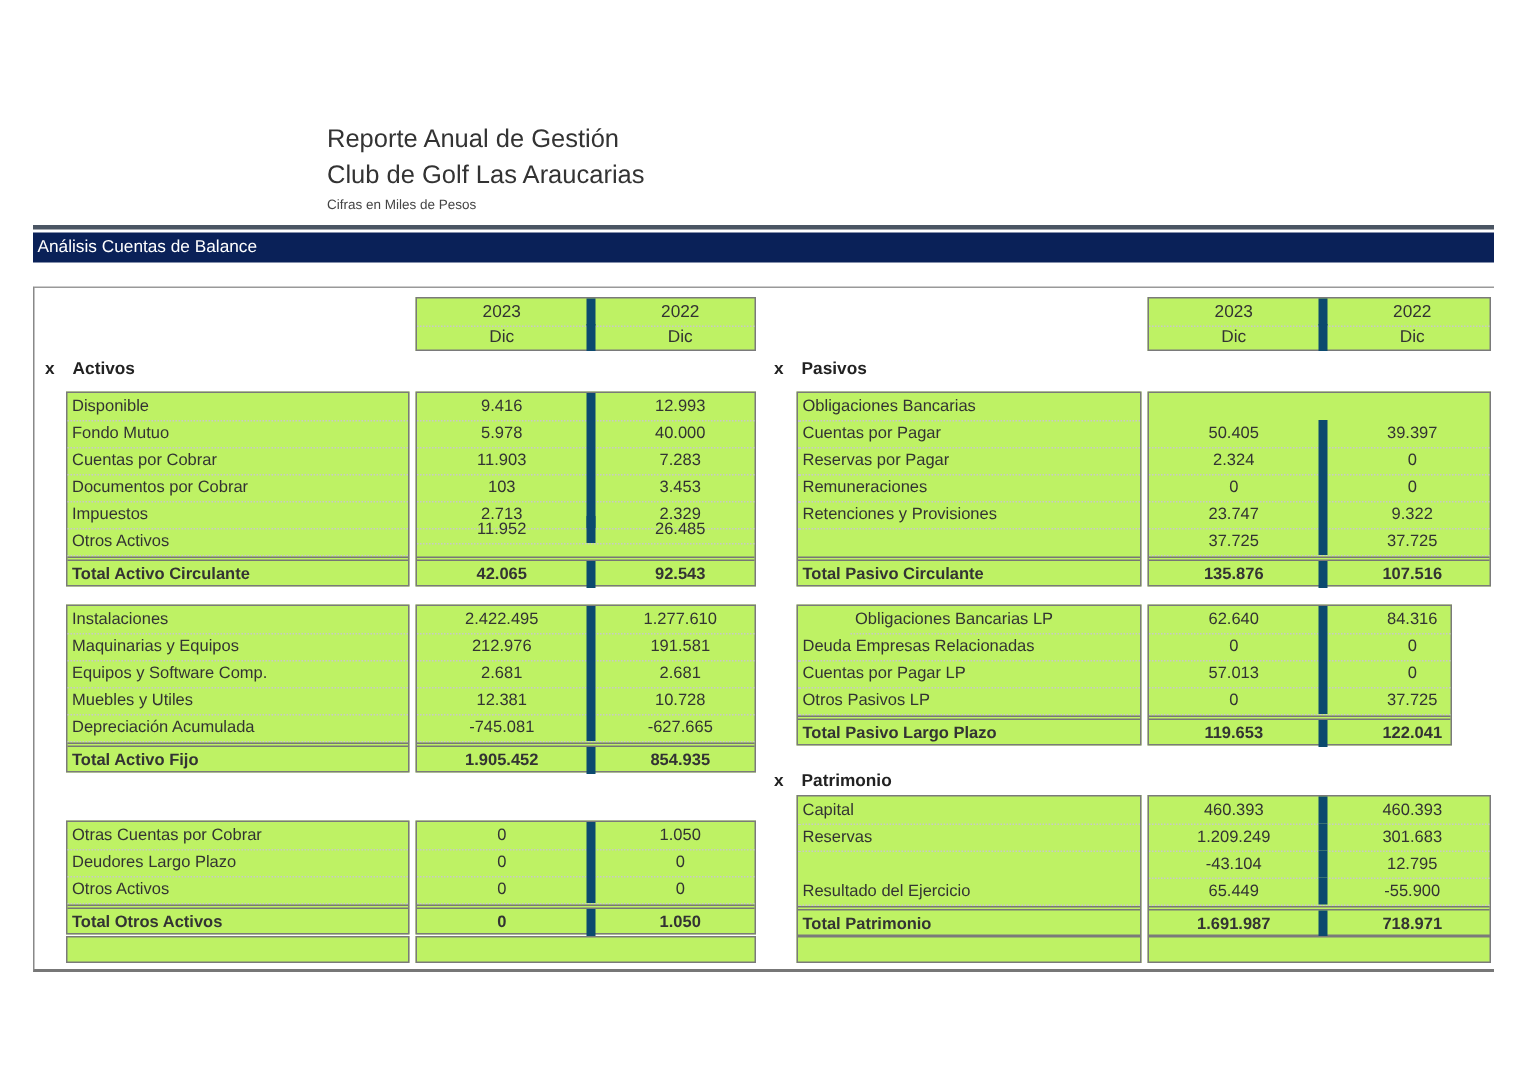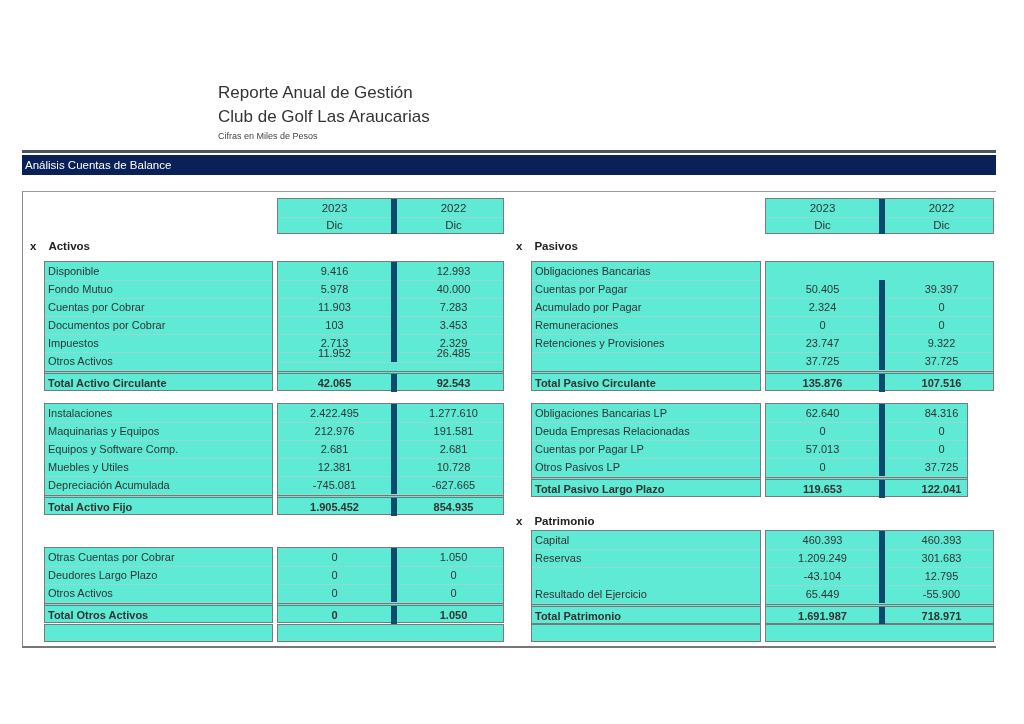--- a/index.html
+++ b/index.html
@@ -7,21 +7,21 @@
          font-family:"Liberation Sans", "DejaVu Sans", sans-serif; color:#222; }
   .title { position:absolute; left:218px; font-size:17px; color:#333; }
   .t1 { top:83px; }
   .t2 { top:107px; }
   .sub { position:absolute; left:218px; top:131px; font-size:9px; color:#444; }
   .rule { position:absolute; left:22px; width:974px; height:3px; background:#4a5563; top:150px; }
   .banner { position:absolute; left:22px; top:155px; width:974px; height:20px; background:#0a2158;
             color:#fff; font-size:11.5px; line-height:20px; padding-left:3px; box-sizing:border-box; }
   .frame { position:absolute; left:22px; top:191px; width:974px; height:457px;
            border-left:1px solid #888; border-top:1px solid #999; border-bottom:2px solid #777; box-sizing:border-box; }
-  .box { position:absolute; border:1.5px solid #7a7a7a; box-sizing:border-box; background:#5eead4; }
+  .box { position:absolute; border:1.5px solid #7a7a7a; box-sizing:border-box; background:#bef264; }
   .row { position:absolute; left:0; right:0; height:18px; font-size:11px; line-height:18px;
          border-bottom:1px dotted #c8c8c8; white-space:nowrap; }
   .row.last { border-bottom:none; }
   .lbl { padding-left:3px; color:#333; }
   .num { position:absolute; top:0; text-align:center; color:#333; }
   .c1 { left:0; width:113px; }
   .c2 { left:113px; width:113px; border-left:6px solid #0c4a6e; }
   .total { font-weight:bold; color:#111; border-top:3px double #777; }
   .hdr { font-size:11.5px; }
   .sect { position:absolute; font-size:11.5px; font-weight:bold; color:#222; }
@@ -157,21 +157,21 @@
         <span class="num c2">0</span>
       </div>
       <div class="row total last" style="top: 55px;">
         <span class="num c1">0</span>
         <span class="num c2">1.050</span>
       </div>
     </div>
     <div class="box" style="left: 531px; top: 261px; width: 230px; height: 130px;">
       <div class="row" style="top: 0px;"><span class="lbl">Obligaciones Bancarias</span></div>
       <div class="row" style="top: 18px;"><span class="lbl">Cuentas por Pagar</span></div>
-      <div class="row" style="top: 36px;"><span class="lbl">Acumulado por Pagar</span></div>
+      <div class="row" style="top: 36px;"><span class="lbl">Reservas por Pagar</span></div>
       <div class="row" style="top: 54px;"><span class="lbl">Remuneraciones</span></div>
       <div class="row" style="top: 72px;"><span class="lbl">Retenciones y Provisiones</span></div>
       <div class="row total last" style="top: 109px;"><span class="lbl">Total Pasivo Circulante</span></div>
     </div>
     <div class="box" style="left: 765px; top: 261px; width: 229px; height: 130px;">
       <div class="row" style="top: 18px;">
         <span class="num c1">50.405</span>
         <span class="num c2">39.397</span>
       </div>
       <div class="row" style="top: 36px;">
@@ -189,21 +189,21 @@
       <div class="row" style="top: 90px;">
         <span class="num c1">37.725</span>
         <span class="num c2">37.725</span>
       </div>
       <div class="row total last" style="top: 109px;">
         <span class="num c1">135.876</span>
         <span class="num c2">107.516</span>
       </div>
     </div>
     <div class="box" style="left: 531px; top: 403px; width: 230px; height: 94px;">
-      <div class="row" style="top: 0px;"><span class="lbl">Obligaciones Bancarias LP</span></div>
+      <div class="row" style="top: 0px; margin-left: 35px;"><span class="lbl">Obligaciones Bancarias LP</span></div>
       <div class="row" style="top: 18px;"><span class="lbl">Deuda Empresas Relacionadas</span></div>
       <div class="row" style="top: 36px;"><span class="lbl">Cuentas por Pagar LP</span></div>
       <div class="row" style="top: 54px;"><span class="lbl">Otros Pasivos LP</span></div>
       <div class="row total last" style="top: 73px;"><span class="lbl">Total Pasivo Largo Plazo</span></div>
     </div>
     <div class="box" style="left: 765px; top: 403px; width: 203px; height: 94px;">
       <div class="row" style="top: 0px;">
         <span class="num c1">62.640</span>
         <span class="num c2">84.316</span>
       </div>

